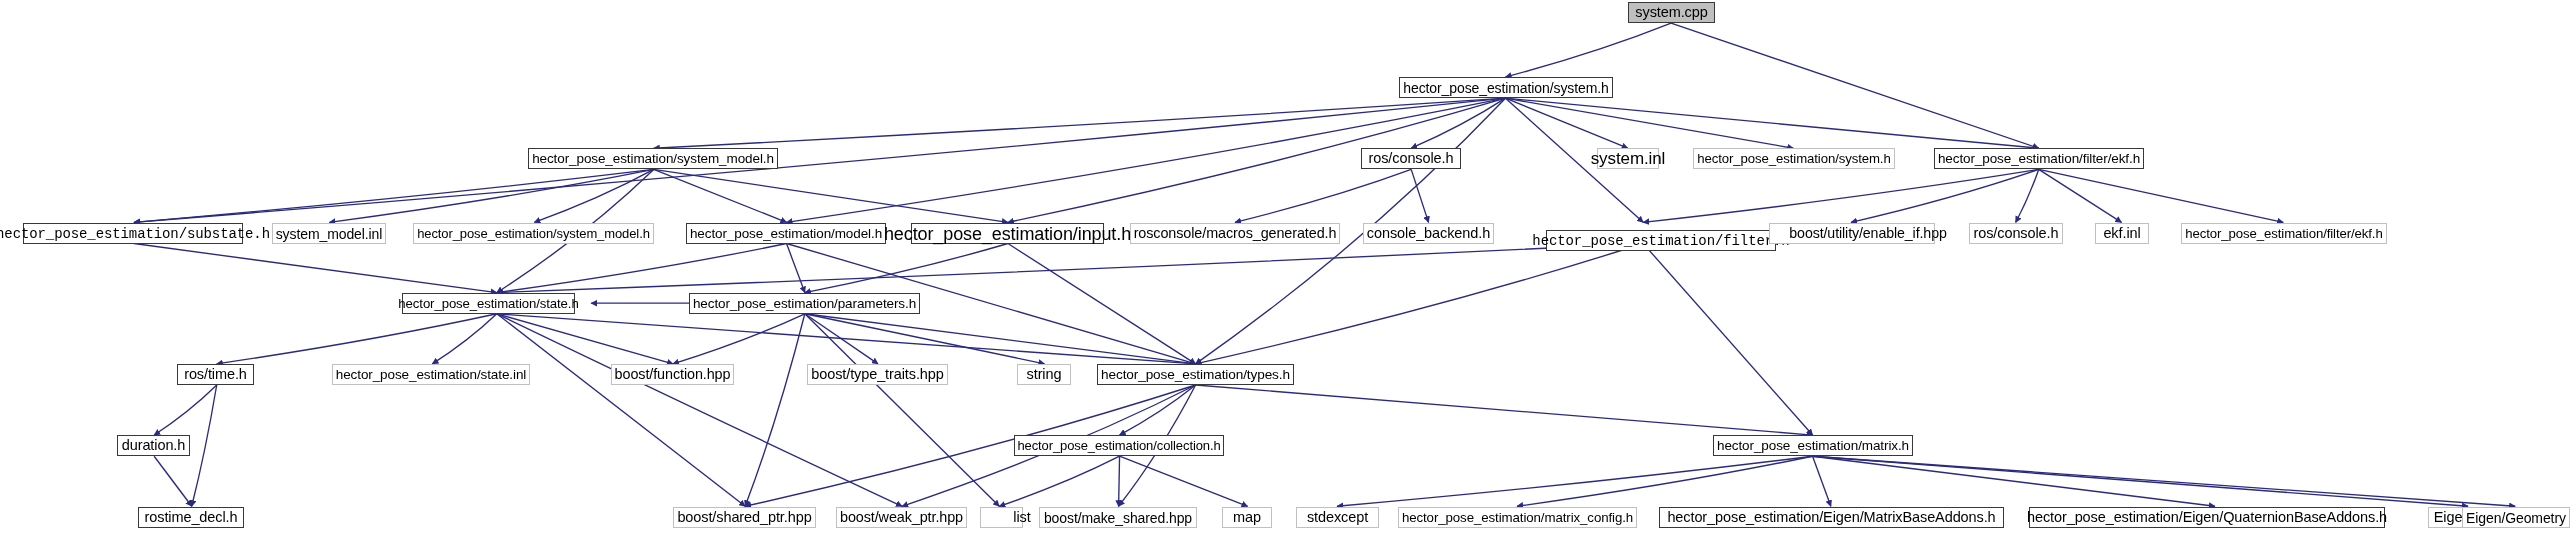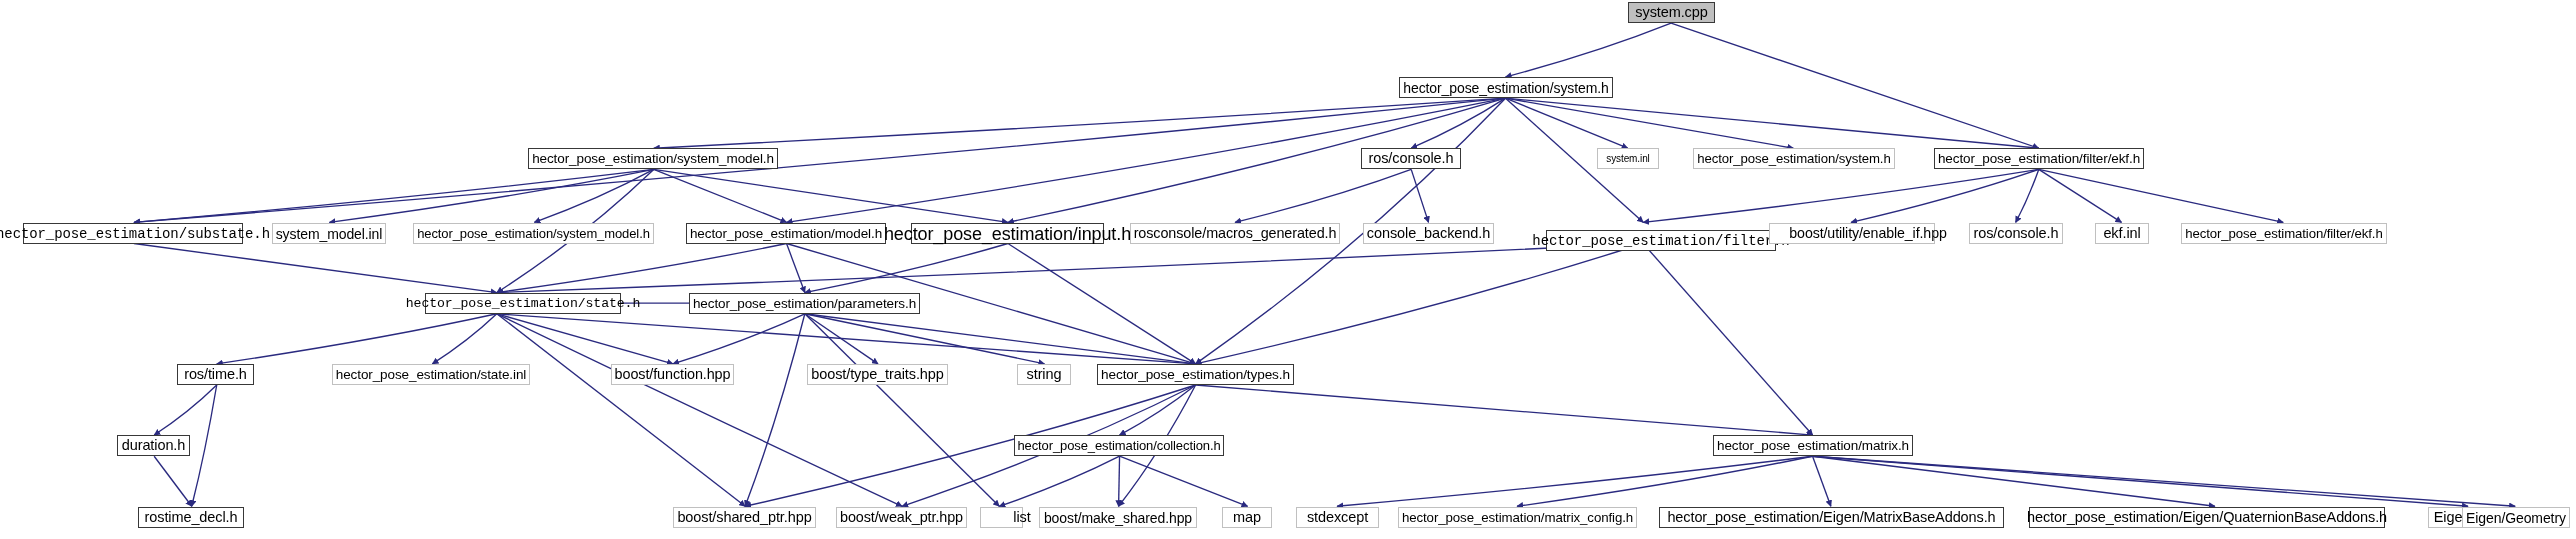--- a/index.html
+++ b/index.html
@@ -111,21 +111,21 @@
       <div class="node internal" style="left: 1399px; top: 77px; width: 214px;">
         <span style="font-size: 14px;">hector_pose_estimation/system.h</span>
       </div>
       <div class="node internal" style="left: 528px; top: 148px; width: 250px;">
         <span style="font-size: 13.5px;">hector_pose_estimation/system_model.h</span>
       </div>
       <div class="node internal" style="left: 1361px; top: 148px; width: 100px;">
         <span>ros/console.h</span>
       </div>
       <div class="node " style="left: 1597px; top: 148px; width: 62px;">
-        <span style="font-size: 10px;">system.inl</span>
+        <span style="font-size: 17px;">system.inl</span>
       </div>
       <div class="node " style="left: 1693px; top: 148px; width: 202px;">
         <span style="font-size: 13.2px;">hector_pose_estimation/system.h</span>
       </div>
       <div class="node internal" style="left: 1934px; top: 148px; width: 210px;">
         <span style="font-size: 13.5px;">hector_pose_estimation/filter/ekf.h</span>
       </div>
       <div class="node internal" style="left: 23px; top: 223px; width: 220px;">
         <span style="font-size: 14px; font-family: Liberation Mono, monospace;">hector_pose_estimation/substate.h</span>
       </div>
@@ -155,21 +155,21 @@
       </div>
       <div class="node " style="left: 1969px; top: 223px; width: 94px;">
         <span>ros/console.h</span>
       </div>
       <div class="node " style="left: 2095px; top: 223px; width: 54px;">
         <span>ekf.inl</span>
       </div>
       <div class="node " style="left: 2181px; top: 223px; width: 206px;">
         <span style="font-size: 13.2px;">hector_pose_estimation/filter/ekf.h</span>
       </div>
-      <div class="node internal" style="left: 425px; top: 293px; width: 196px; font-family: Liberation Mono, monospace;">
+      <div class="node internal" style="left: 402px; top: 293px; width: 173px;">
         <span style="font-size: 13.2px;">hector_pose_estimation/state.h</span>
       </div>
       <div class="node internal" style="left: 689px; top: 293px; width: 231px;">
         <span style="font-size: 13.5px;">hector_pose_estimation/parameters.h</span>
       </div>
       <div class="node internal" style="left: 177px; top: 364px; width: 77px;">
         <span>ros/time.h</span>
       </div>
       <div class="node " style="left: 332px; top: 364px; width: 198px;">
         <span style="font-size: 13.5px;">hector_pose_estimation/state.inl</span>

